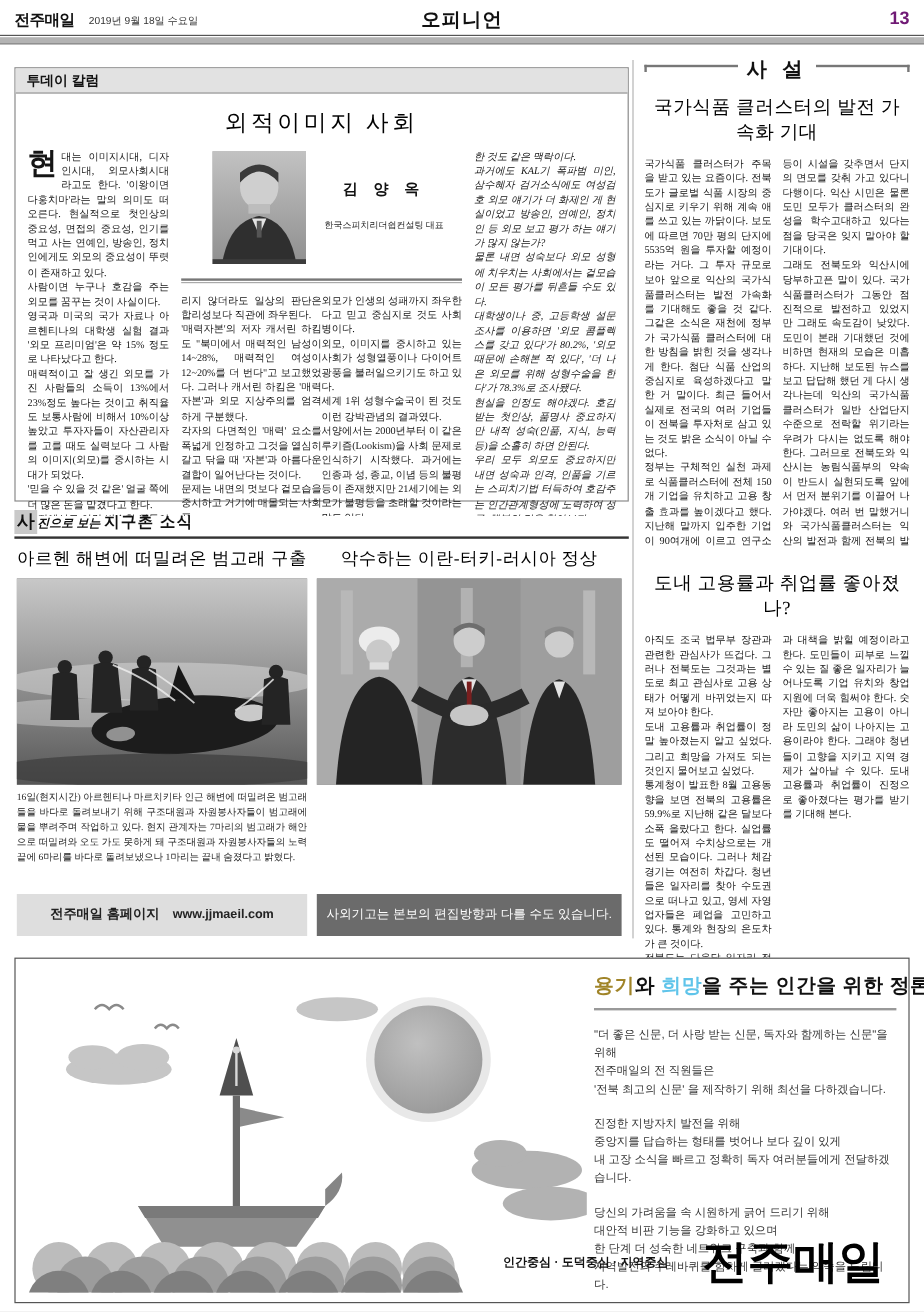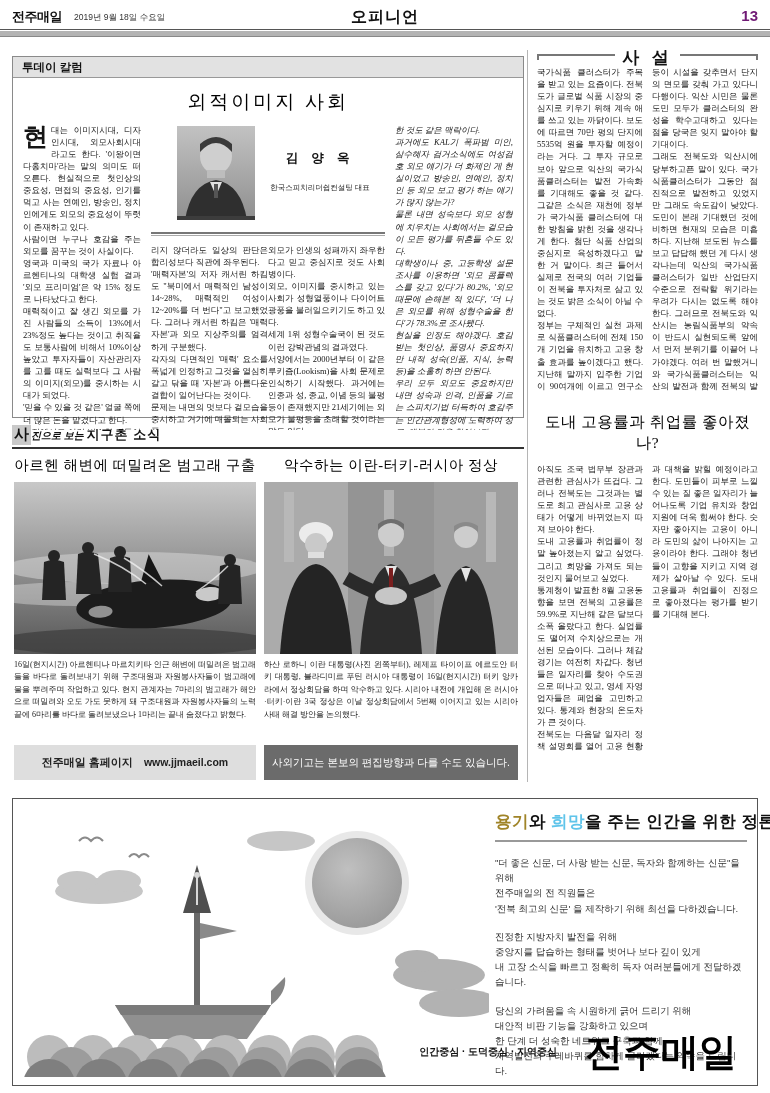--- a/index.html
+++ b/index.html
@@ -228,35 +228,35 @@
       <path d="M190 50 Q202 38 214 50 L214 44 Q202 36 190 44 Z" fill="#8a8a8a"></path>
       <path d="M172 172 Q178 90 202 84 Q226 90 232 172 Z" fill="#262626"></path>
       <path d="M197 86 L202 100 L207 86 Z" fill="#e4e4e4"></path>
 
       <path d="M82 96 Q110 112 127 114 Q148 112 174 98" stroke="#2a2a2a" stroke-width="14" fill="none"></path>
       <ellipse cx="127" cy="114" rx="16" ry="9" fill="#c6c6c6"></ellipse>
     </svg>
   </div>
 
   <div class="caption l">16일(현지시간) 아르헨티나 마르치키타 인근 해변에 떠밀려온 범고래들을 바다로 돌려보내기 위해 구조대원과 자원봉사자들이 범고래에 물을 뿌려주며 작업하고 있다. 현지 관계자는 7마리의 범고래가 해안으로 떠밀려와 오도 가도 못하게 돼 구조대원과 자원봉사자들의 노력 끝에 6마리를 바다로 돌려보냈으나 1마리는 끝내 숨졌다고 밝혔다.</div>
-  <div class="caption r">하산 로하니 이란 대통령(사진 왼쪽부터), 레제프 타이이프 에르도안 터키 대통령, 블라디미르 푸틴 러시아 대통령이 16일(현지시간) 터키 앙카라에서 정상회담을 하며 악수하고 있다. 시리아 내전에 개입해 온 러시아·터키·이란 3국 정상은 이날 정상회담에서 5번째 이어지고 있는 시리아 사태 해결 방안을 논의했다.</div>
 
   <div class="bar r">사외기고는 본보의 편집방향과 다를 수도 있습니다.</div>
   <div class="bar l">
     <span>전주매일 홈페이지</span>
     <span class="url">www.jjmaeil.com</span>
   </div>
 
   <div class="ed-divider"></div>
   <div class="editorial">
     <div class="ed-header">
       <div class="ed-line left"></div>
       <div class="ed-header-label">사 설</div>
       <div class="ed-line right"></div>
     </div>
+    <div class="ed-title">국가식품 클러스터의 발전 가속화 기대</div>
     <div class="ed-body b1 nbody">국가식품 클러스터가 주목을 받고 있는 요즘이다. 전북도가 글로벌 식품 시장의 중심지로 키우기 위해 계속 애를 쓰고 있는 까닭이다. 보도에 따르면 70만 평의 단지에 5535억 원을 투자할 예정이라는 거다. 그 투자 규모로 보아 앞으로 익산의 국가식품클러스터는 발전 가속화를 기대해도 좋을 것 같다. 그같은 소식은 재천에 정부가 국가식품 클러스터에 대한 방침을 밝힌 것을 생각나게 한다. 첨단 식품 산업의 중심지로 육성하겠다고 말한 거 말이다. 최근 들어서 실제로 전국의 여러 기업들이 전북을 투자처로 삼고 있는 것도 밝은 소식이 아닐 수 없다.
 정부는 구체적인 실천 과제로 식품클러스터에 전체 150개 기업을 유치하고 고용 창출 효과를 높이겠다고 했다. 지난해 말까지 입주한 기업이 90여개에 이르고 연구소 등이 시설을 갖추면서 단지의 면모를 갖춰 가고 있다니 다행이다. 익산 시민은 물론 도민 모두가 클러스터의 완성을 학수고대하고 있다는 점을 당국은 잊지 말아야 할 기대이다.
 그래도 전북도와 익산시에 당부하고픈 말이 있다. 국가식품클러스터가 그동안 점진적으로 발전하고 있었지만 그래도 속도감이 낮았다. 도민이 본래 기대했던 것에 비하면 현재의 모습은 미흡하다. 지난해 보도된 뉴스를 보고 답답해 했던 게 다시 생각나는데 익산의 국가식품 클러스터가 일반 산업단지 수준으로 전락할 위기라는 우려가 다시는 없도록 해야 한다. 그러므로 전북도와 익산시는 농림식품부의 약속이 반드시 실현되도록 앞에서 먼저 분위기를 이끌어 나가야겠다. 여러 번 말했거니와 국가식품클러스터는 익산의 발전과 함께 전북의 발전도 약속하고 있다. 익산 시민을 비롯하여 도민들이 국가식품 클러스터를 위해 힘과 지혜를 모아 발전 가속화의 결실을 거두기 바란다.</div>
     <div class="ed-title ed-title2">도내 고용률과 취업률 좋아졌나?</div>
     <div class="ed-body b2 nbody">아직도 조국 법무부 장관과 관련한 관심사가 뜨겁다. 그러나 전북도는 그것과는 별도로 최고 관심사로 고용 상태가 어떻게 바뀌었는지 따져 보아야 한다.
 도내 고용률과 취업률이 정말 높아졌는지 알고 싶었다. 그리고 희망을 가져도 되는 것인지 물어보고 싶었다.
 통계청이 발표한 8월 고용동향을 보면 전북의 고용률은 59.9%로 지난해 같은 달보다 소폭 올랐다고 한다. 실업률도 떨어져 수치상으로는 개선된 모습이다. 그러나 체감 경기는 여전히 차갑다. 청년들은 일자리를 찾아 수도권으로 떠나고 있고, 영세 자영업자들은 폐업을 고민하고 있다. 통계와 현장의 온도차가 큰 것이다.
 전북도는 다음달 일자리 정책 설명회를 열어 고용 현황과 대책을 밝힐 예정이라고 한다. 도민들이 피부로 느낄 수 있는 질 좋은 일자리가 늘어나도록 기업 유치와 창업 지원에 더욱 힘써야 한다. 숫자만 좋아지는 고용이 아니라 도민의 삶이 나아지는 고용이라야 한다. 그래야 청년들이 고향을 지키고 지역 경제가 살아날 수 있다. 도내 고용률과 취업률이 진정으로 좋아졌다는 평가를 받기를 기대해 본다.</div>
   </div>
 

